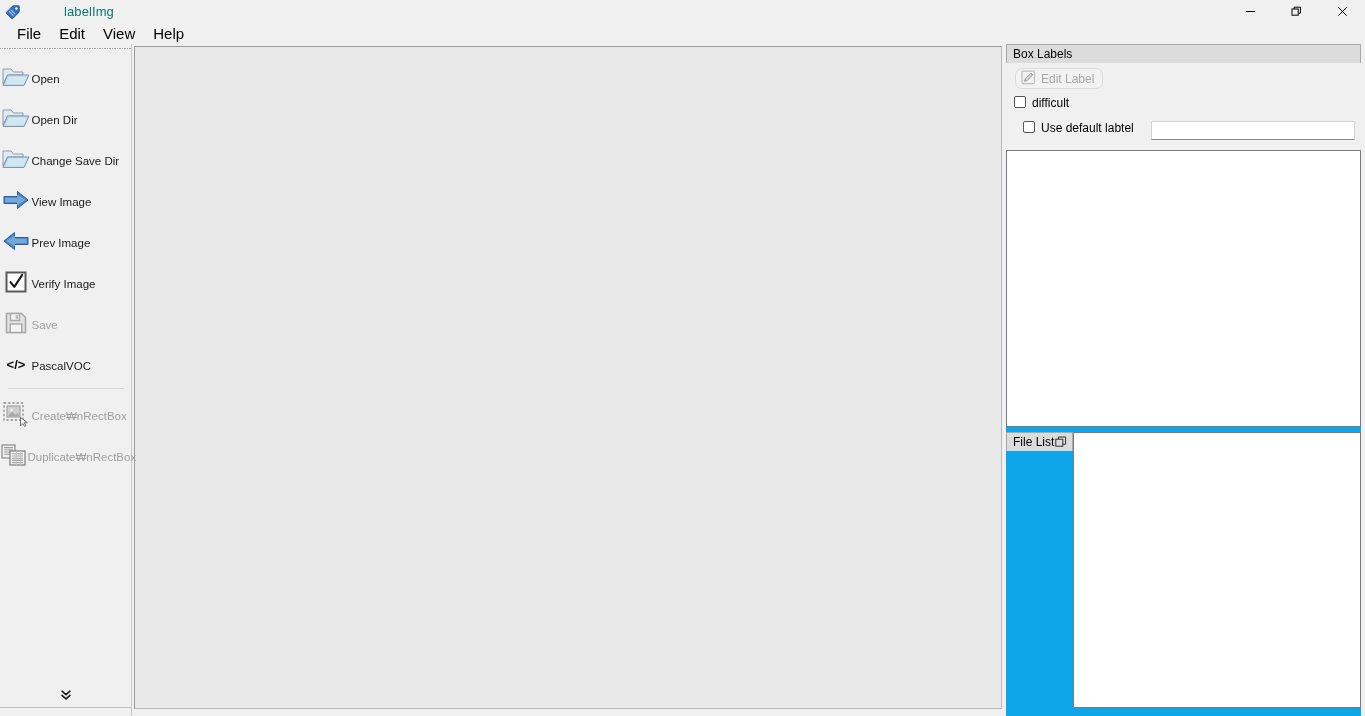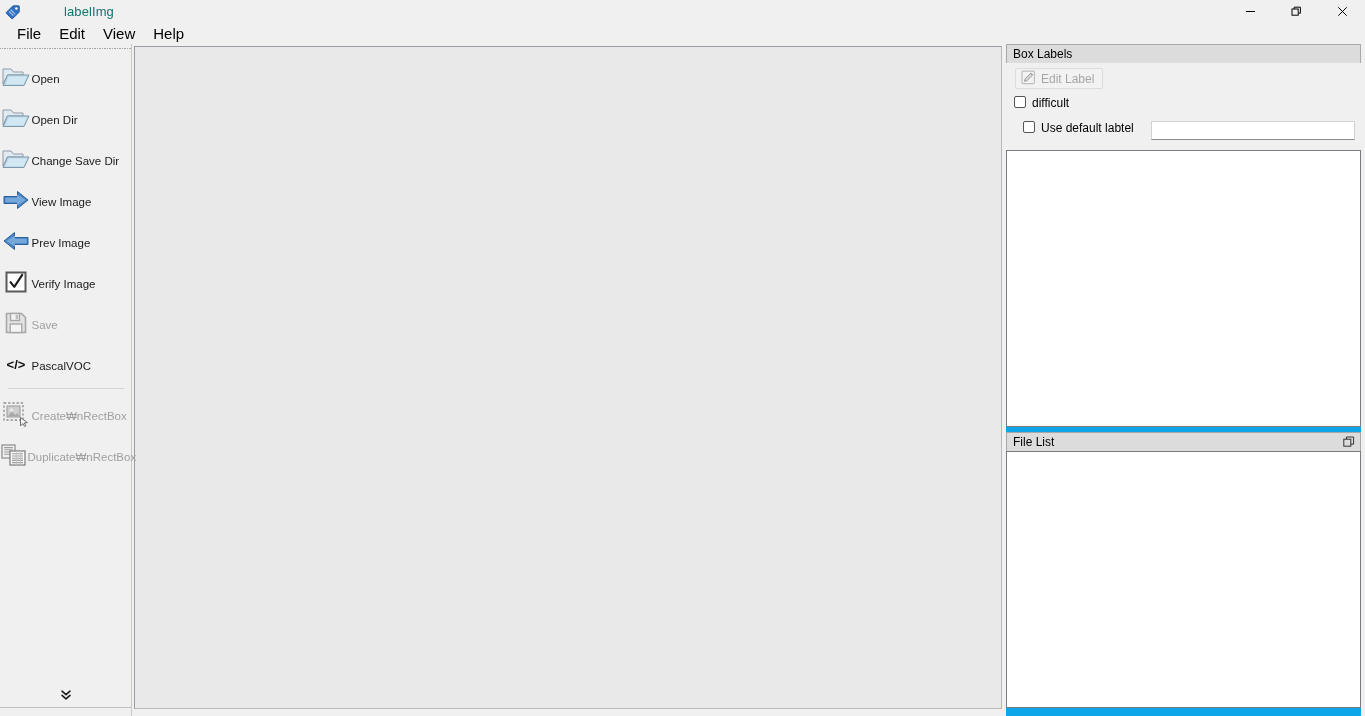--- a/index.html
+++ b/index.html
@@ -184,21 +184,21 @@
 
   
   .btn-editlabel {
     margin: 5px 0 0 9px;
     height: 21px;
     display: inline-flex;
     align-items: center;
     gap: 5px;
     padding: 0 8px 0 5px;
     border: 1px solid #dcdcdc;
-    border-radius: 2px;
+    border-radius: 7px;
     background: #f2f2f2;
     font-size: 12px;
     color: #a6a6a6;
   }
   .chk-row {
     display: flex;
     align-items: flex-start;
     gap: 6px;
     font-size: 12px;
     color: #000;
@@ -226,21 +226,21 @@
   }
   .listbox {
     background: #fff;
     border: 1px solid #7a7a82;
     margin: 10px 0 0 0;
   }
   .label-list { height: 277px; }
   .file-list { flex: 1 1 auto; margin-top: 0; }
   .filelist-wrap {
     display: flex;
-    flex-direction: column;
+    flex-direction: row;
     flex: 1 1 auto;
     min-height: 0;
   }
   .gap-between-docks { height: 5px; }
 </style>
 </head>
 <body>
 
 <div class="titlebar">
   <span class="app-icon">

